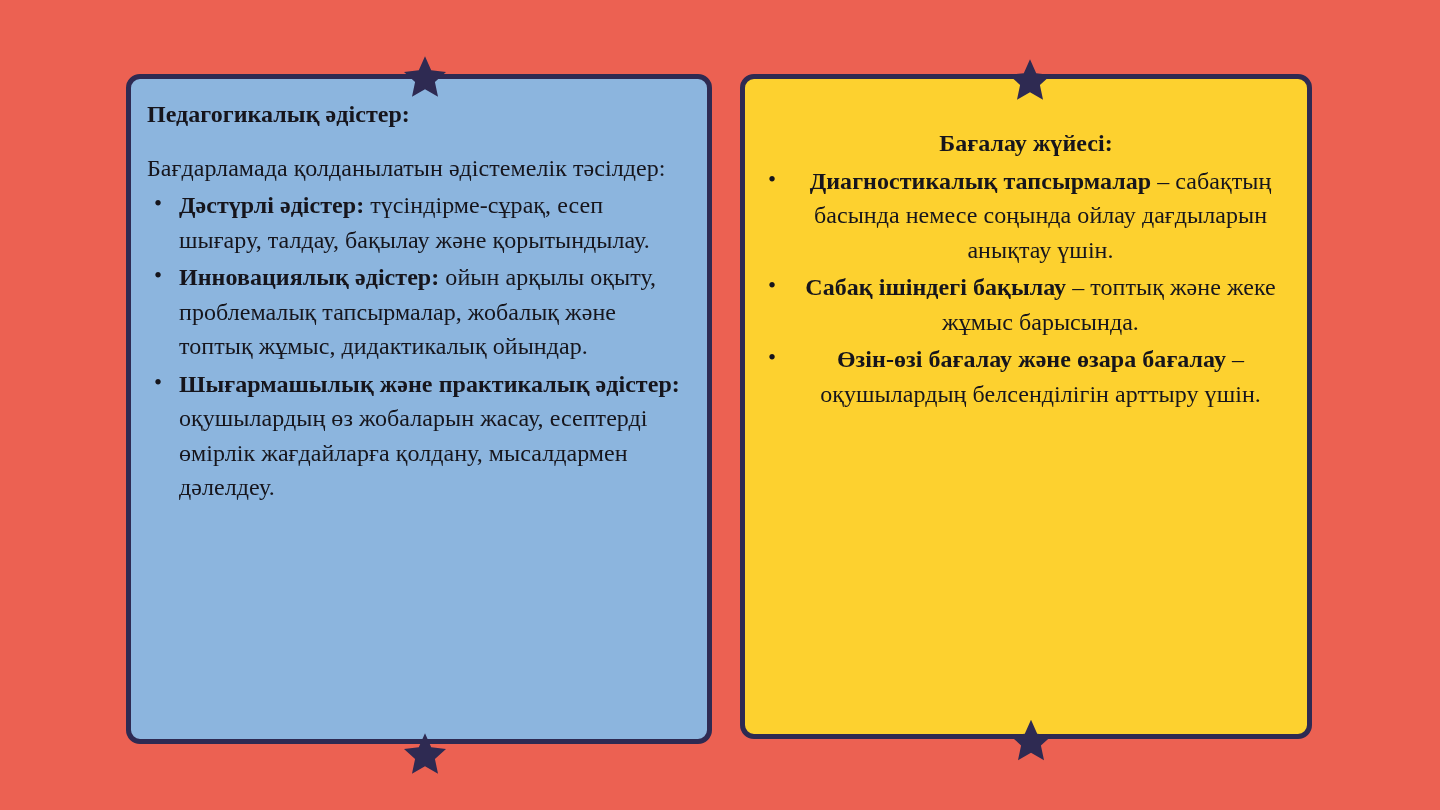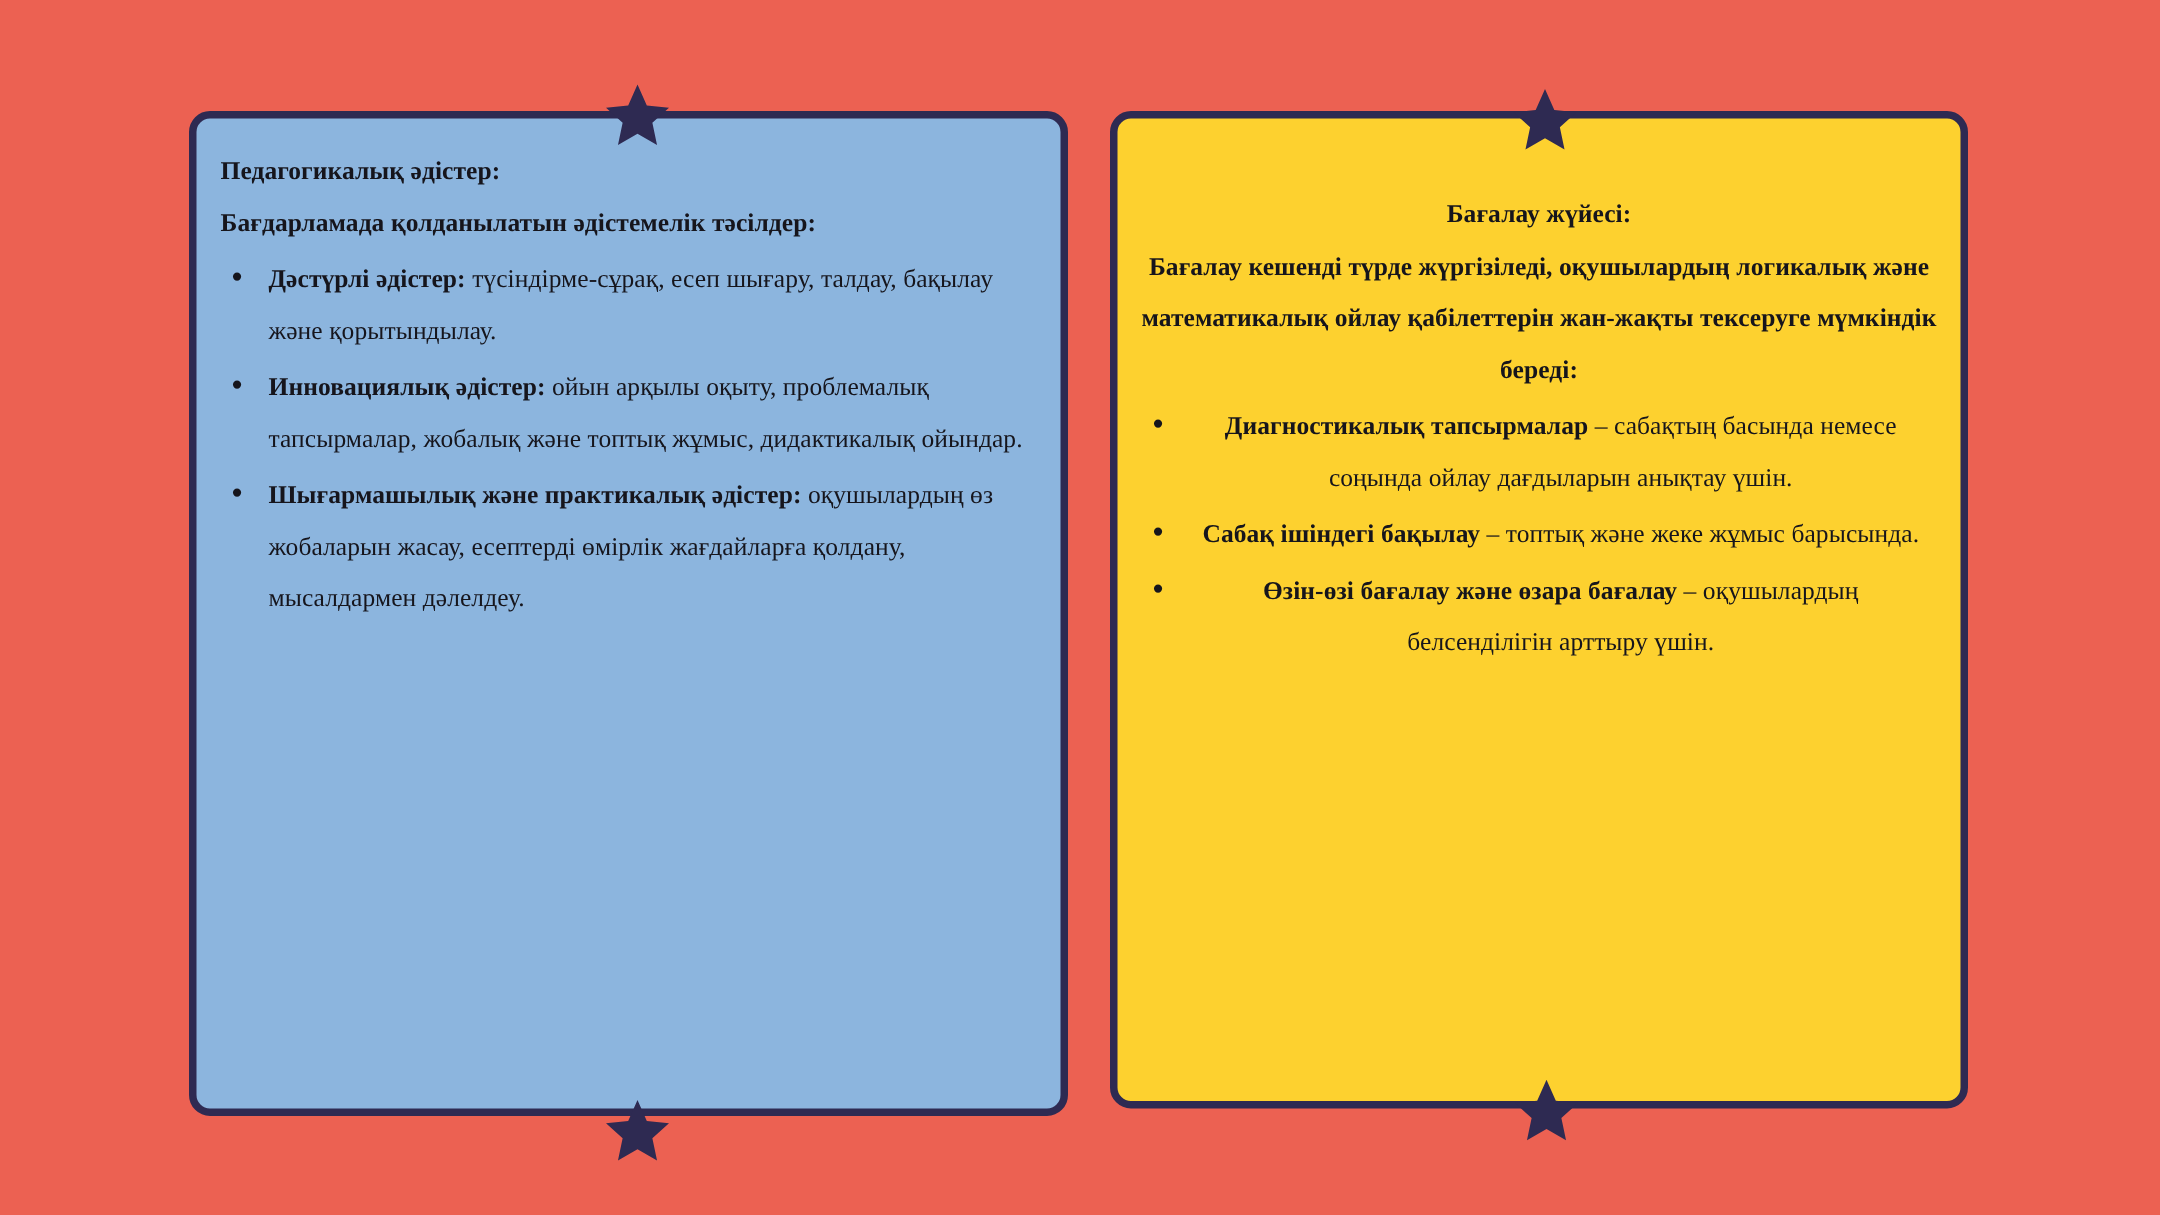--- a/index.html
+++ b/index.html
@@ -50,31 +50,32 @@
     padding: 18px 16px 10px 16px;
   }
 
   .panel-right .panel-body {
     padding-top: 47px;
     text-align: center;
   }
 
   .txt {
     color: #16151c;
-    font-size: 17px;
+    font-size: 24px;
     line-height: 34.5px;
     letter-spacing: 0.05px;
   }
 
   .heading {
     font-weight: bold;
   }
 
   .lead {
-    font-weight: bold;
+    font-weight: normal;
+    margin-top: 19px;
   }
 
   ul.bullets {
     list-style: none;
     margin: 0;
     padding: 0;
   }
 
   ul.bullets > li {
     position: relative;
@@ -122,21 +123,20 @@
         <li class="txt"><span class="b">Дәстүрлі әдістер:</span><span> түсіндірме-сұрақ, есеп шығару, талдау, бақылау және қорытындылау.</span></li>
         <li class="txt"><span class="b">Инновациялық әдістер:</span><span> ойын арқылы оқыту, проблемалық тапсырмалар, жобалық және топтық жұмыс, дидактикалық ойындар.</span></li>
         <li class="txt"><span class="b">Шығармашылық және практикалық әдістер:</span><span> оқушылардың өз жобаларын жасау, есептерді өмірлік жағдайларға қолдану, мысалдармен дәлелдеу.</span></li>
       </ul>
     </div>
   </div>
 
   <div class="panel panel-right">
     <div class="panel-body">
       <div class="txt heading">Бағалау жүйесі:</div>
-      <div class="txt lead">Бағалау кешенді түрде жүргізіледі, оқушылардың логикалық және математикалық ойлау қабілеттерін жан-жақты тексеруге мүмкіндік береді:</div>
       <ul class="bullets">
         <li class="txt"><span class="b">Диагностикалық тапсырмалар</span><span> – сабақтың басында немесе соңында ойлау дағдыларын анықтау үшін.</span></li>
         <li class="txt"><span class="b">Сабақ ішіндегі бақылау</span><span> – топтық және жеке жұмыс барысында.</span></li>
         <li class="txt"><span class="b">Өзін-өзі бағалау және өзара бағалау</span><span> – оқушылардың белсенділігін арттыру үшін.</span></li>
       </ul>
     </div>
   </div>
 
   <div class="star star-tl">
     <svg width="42" height="45" viewBox="0 0 50 50" aria-hidden="true">

